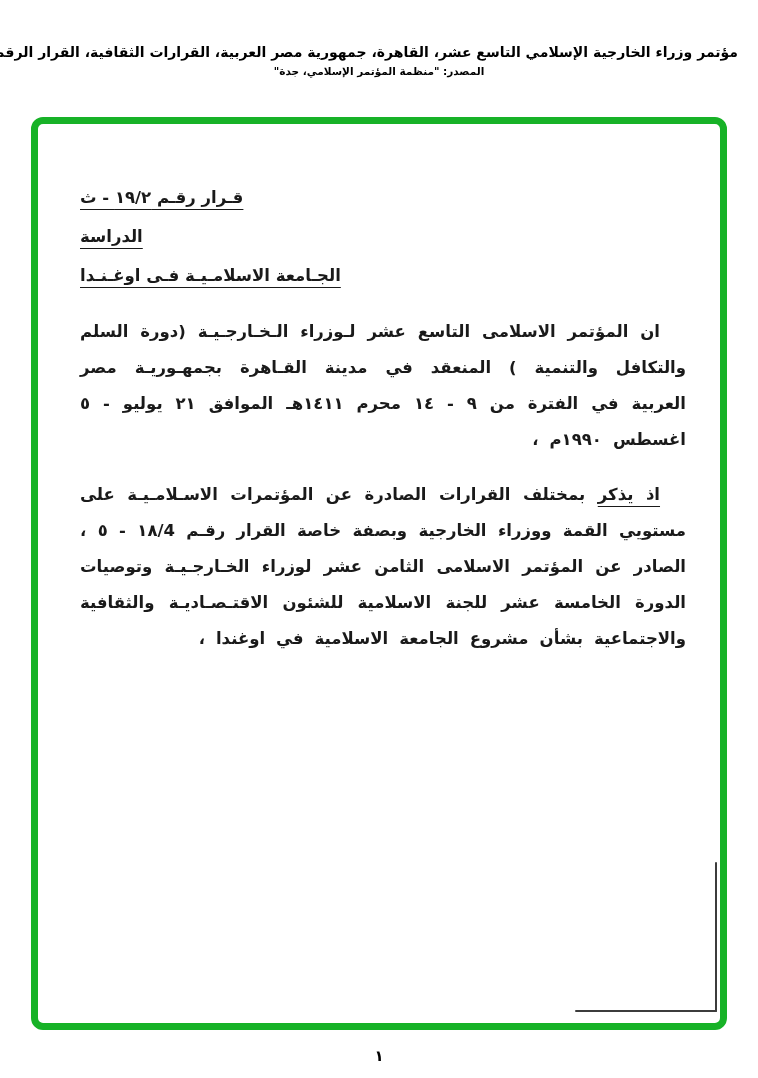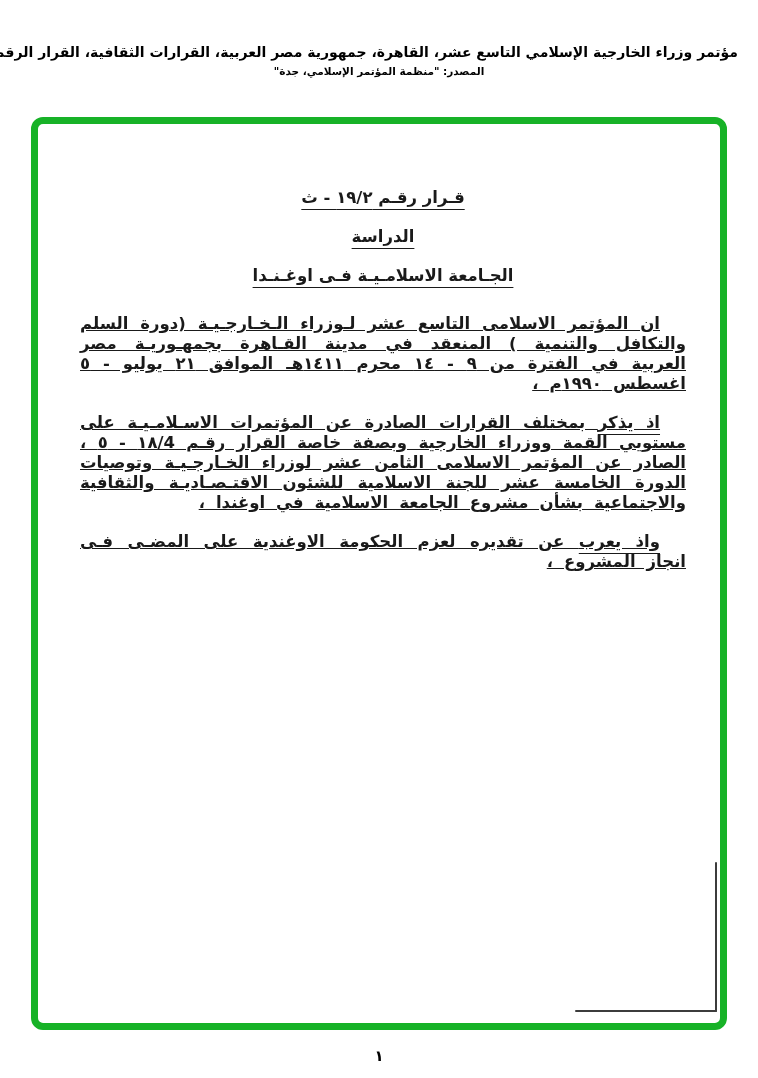--- a/index.html
+++ b/index.html
@@ -60,34 +60,33 @@
     .doc {
       position: absolute;
       inset: 0;
       direction: rtl;
       padding: 62px 34px 0 42px;
       box-sizing: border-box;
       font-size: 16.5px;
       font-weight: bold;
       color: #1a1a1a;
     }
-    .title-block { text-align: center; margin-bottom: 26px; }
+    .title-block { text-align: left; margin-bottom: 26px; }
     .title-line { line-height: 24px; margin-bottom: 15px; }
     .u {
       text-decoration: underline;
       text-decoration-thickness: 1px;
       text-underline-offset: 6px;
     }
     .para {
       margin: 0 0 19px 0;
       text-align: justify;
       text-indent: 26px;
-      line-height: 20px;
+      line-height: 36px;
       word-spacing: 0.32em;
-      text-decoration: underline;
     }
     .lead {
       text-decoration: underline;
       text-decoration-thickness: 1px;
       text-underline-offset: 6px;
     }
     .page-number {
       position: absolute;
       left: 0; right: 0;
       bottom: 13px;
@@ -120,21 +119,20 @@
         <div class="title-line">
           <span class="u">الجـامعة الاسلامـيـة فـى اوغـنـدا</span>
         </div>
       </div>
 
       <p class="para"><span class="lead"></span><span>ان المؤتمر الاسلامى التاسع عشر لـوزراء الـخـارجـيـة (دورة السلم والتكافل والتنمية ) المنعقد في مدينة القـاهرة بجمهـوريـة مصر العربية في الفترة من ٩ - ١٤ محرم ١٤١١هـ الموافق ٢١ يوليو - ٥ اغسطس ١٩٩٠م ،</span></p>
 
       <p class="para"><span class="lead">اذ يذكر</span><span> بمختلف القرارات الصادرة عن المؤتمرات الاسـلامـيـة على مستويي القمة ووزراء الخارجية وبصفة خاصة القرار رقـم ١٨/4 - ٥ ، الصادر عن المؤتمر الاسلامى الثامن عشر لوزراء الخـارجـيـة وتوصيات الدورة الخامسة عشر للجنة الاسلامية للشئون الاقتـصـاديـة والثقافية والاجتماعية بشأن مشروع الجامعة الاسلامية في اوغندا ،</span></p>
 
 
-      <p class="para"><span class="lead">واذ يعرب</span><span> عن تقديره لعزم الحكومة الاوغندية على المضـى فـى انجاز المشروع ،</span></p>
 
 
     </div>
 
     <div class="scan-edge-v"></div>
     <div class="scan-edge-h"></div>
   </div>
 
   <div class="page-number">١</div>
 

